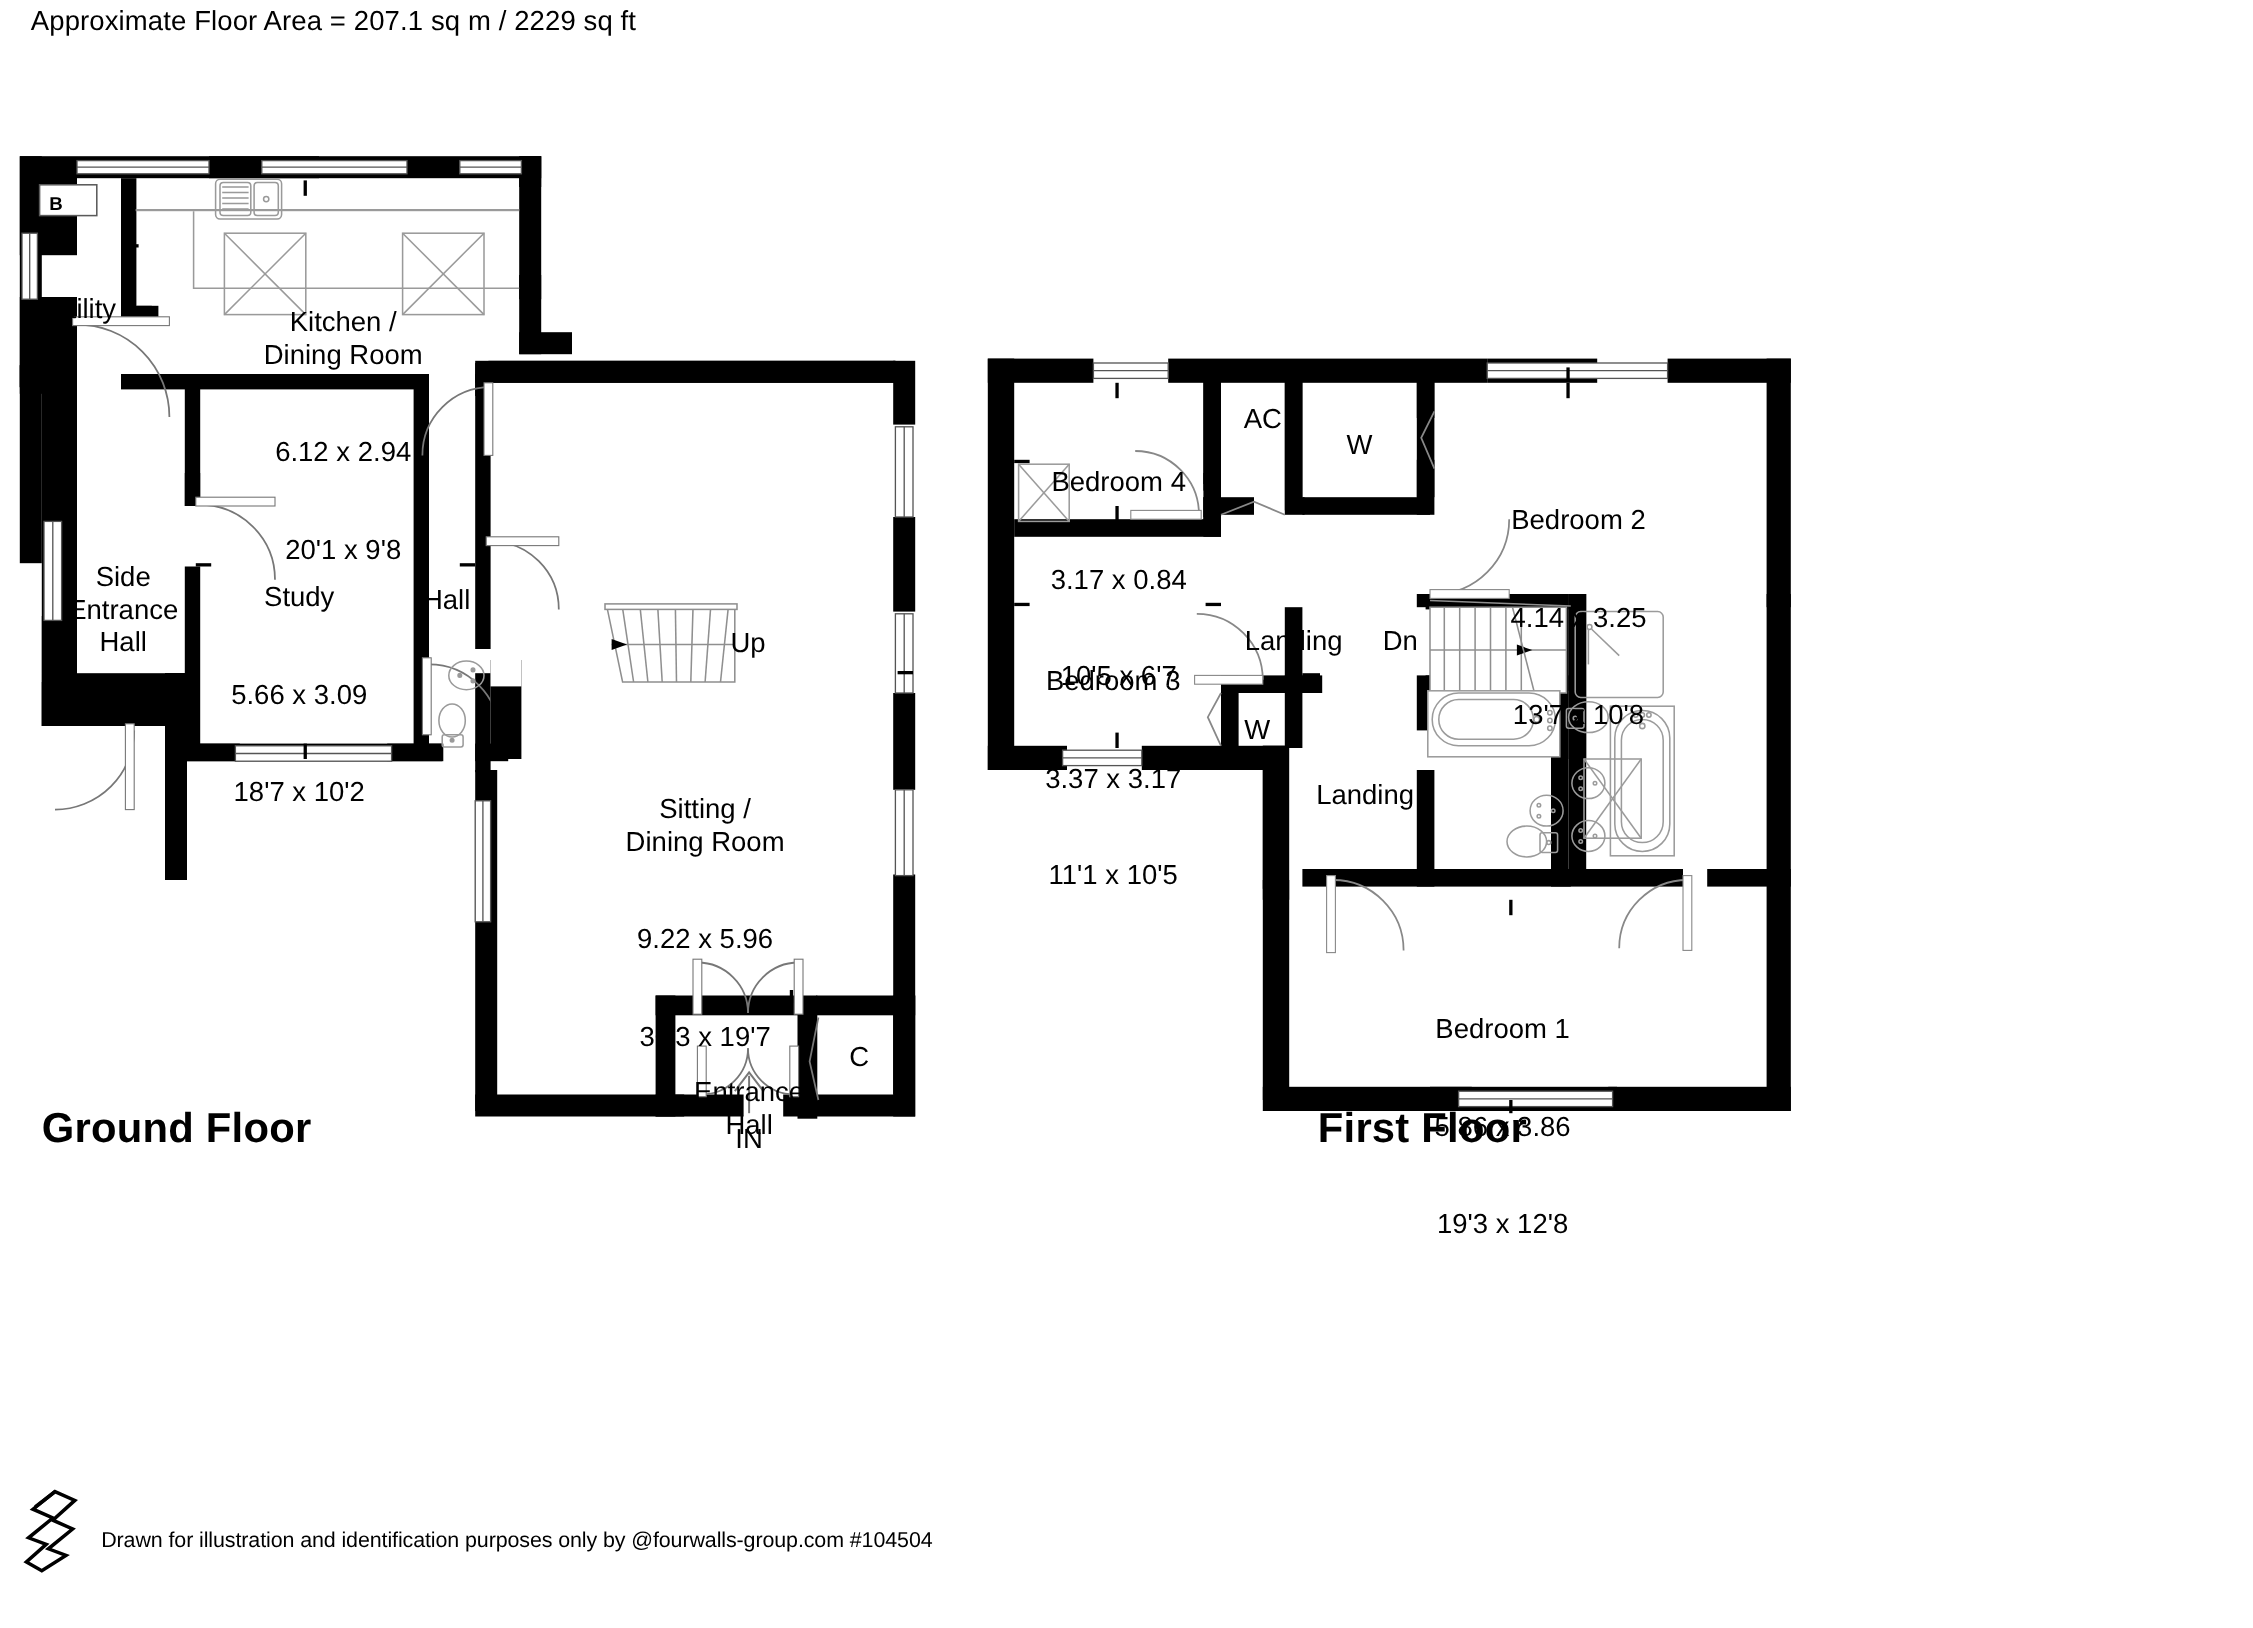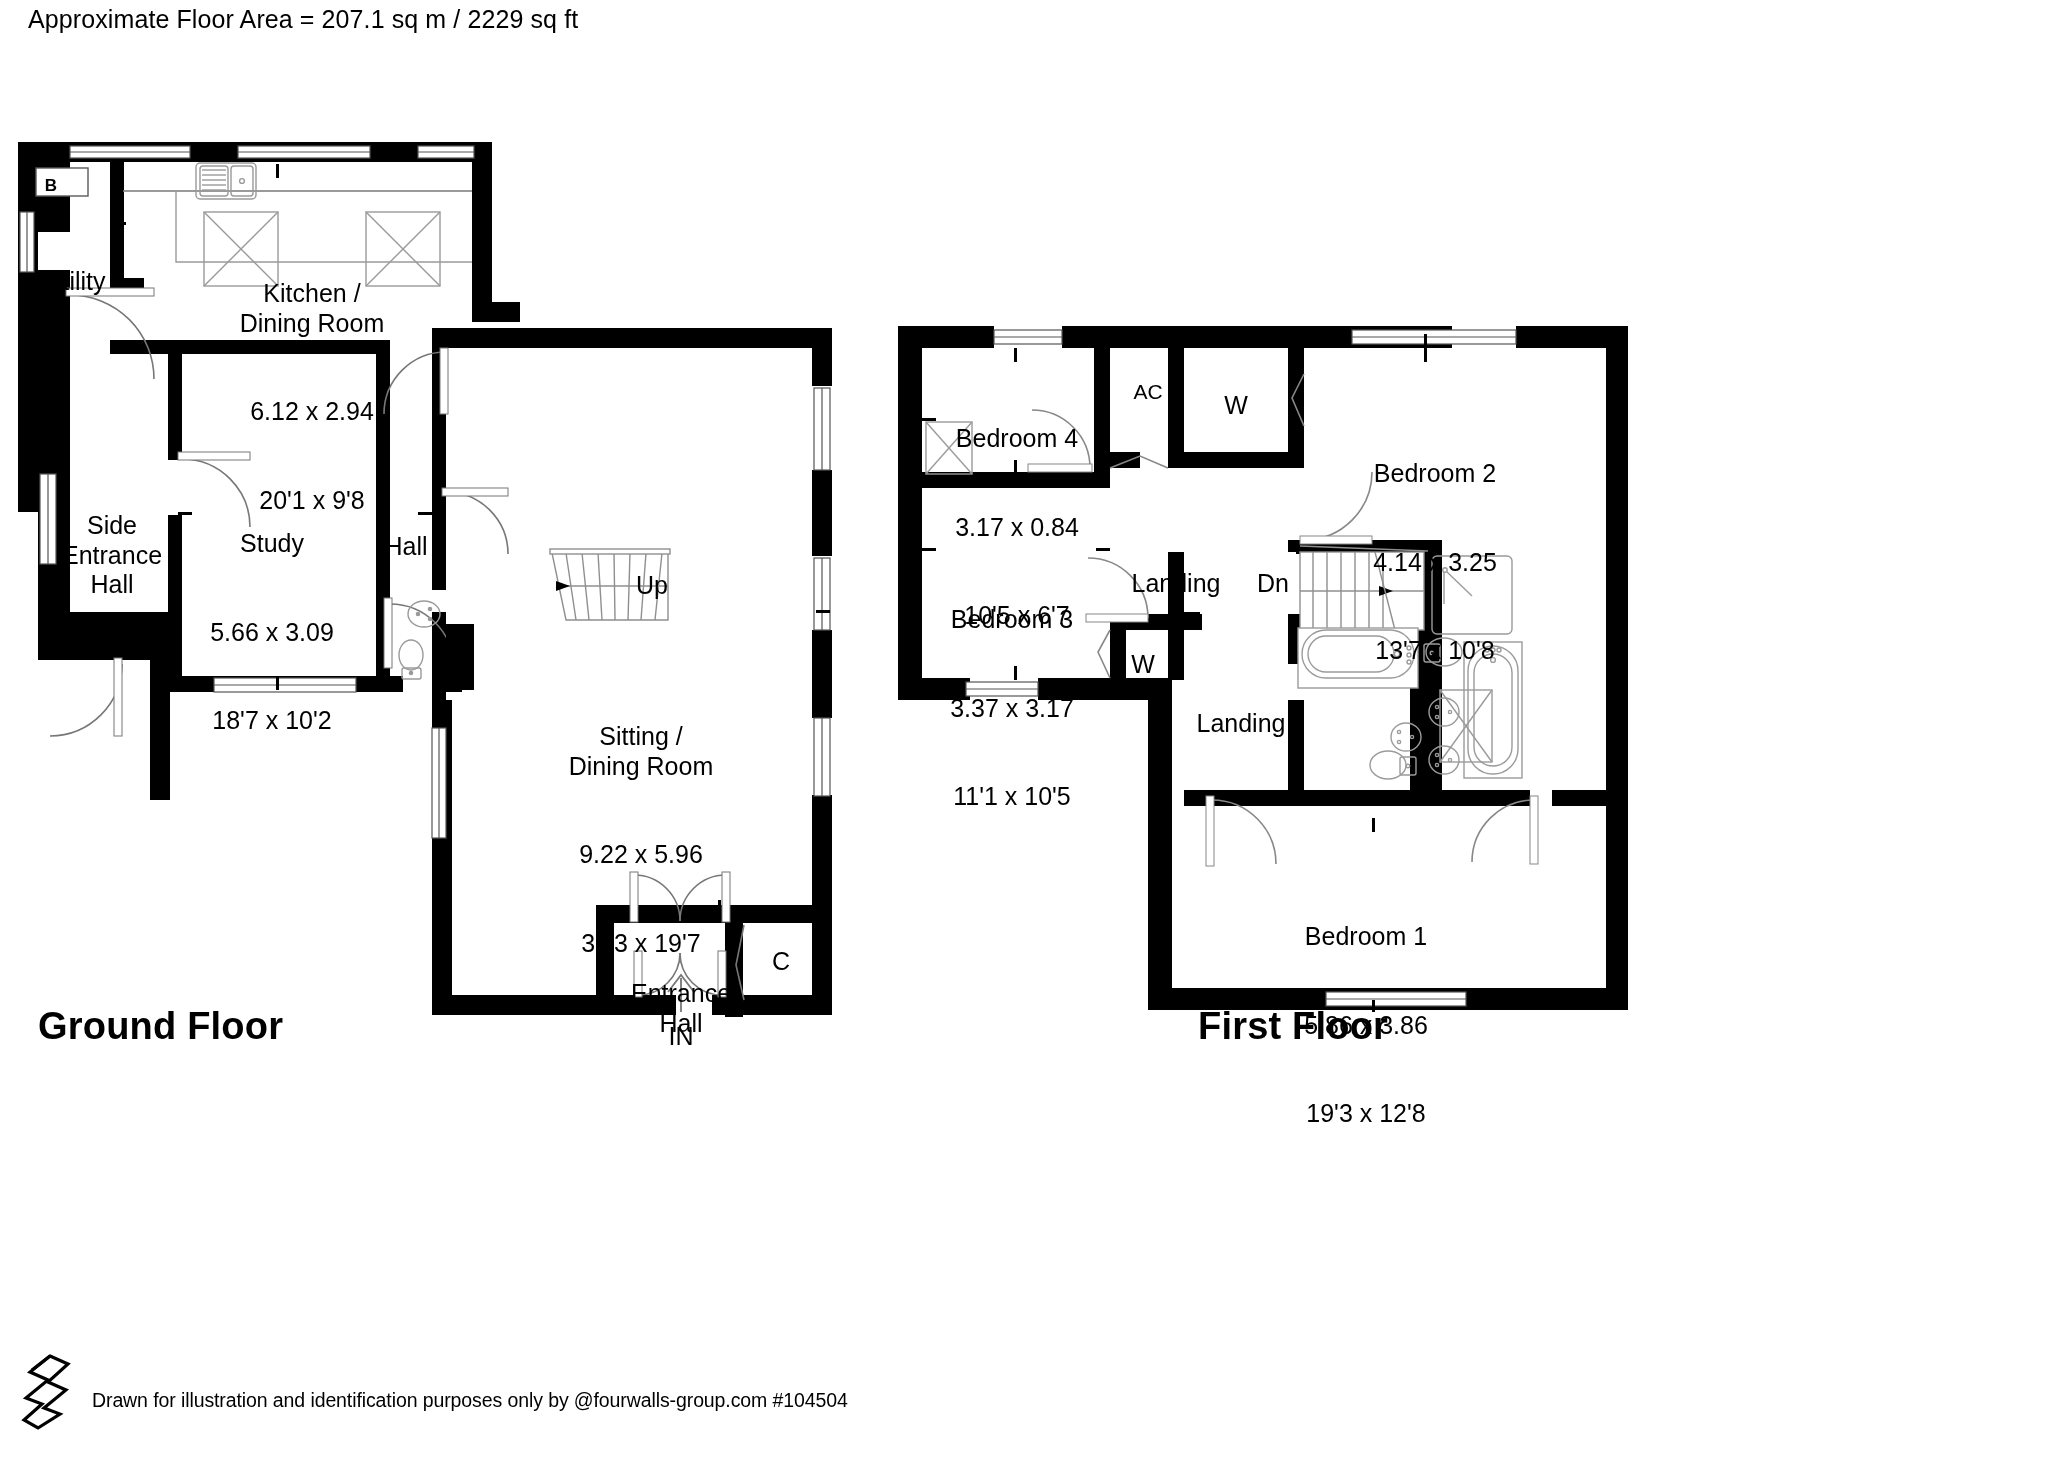--- a/index.html
+++ b/index.html
@@ -572,21 +572,21 @@
     <span class="rl-dim">9.22 x 5.96</span>
     <span class="rl-dim">30'3 x 19'7</span>
   </div>
 
   <div class="txt room-label" style="left:681px; top:920px;">
     <span class="rl-name">Entrance<br>Hall</span>
   </div>
 
   <div class="txt tiny-label" style="left:51px; top:176px;">B</div>
   <div class="txt small-label" style="left:781px; top:947px; font-size:25px;">C</div>
-  <div class="txt small-label" style="left:652px; top:571px; font-size:25px;">Up</div>
+  <div class="txt small-label" style="left:680px; top:571px; font-size:25px;">Up</div>
   <div class="txt small-label" style="left:681px; top:1022px; font-size:25px;">IN</div>
 
   <div class="txt room-label" style="left:1017px; top:365px;">
     <span class="rl-name">Bedroom 4</span>
     <span class="rl-dim">3.17 x 0.84</span>
     <span class="rl-dim">10'5 x 6'7</span>
   </div>
 
   <div class="txt room-label" style="left:1424px; top:400px;margin-left:11px;">
     <span class="rl-name">Bedroom 2</span>
@@ -599,21 +599,21 @@
     <span class="rl-dim">3.37 x 3.17</span>
     <span class="rl-dim">11'1 x 10'5</span>
   </div>
 
   <div class="txt room-label" style="left:1366px; top:863px;">
     <span class="rl-name">Bedroom 1</span>
     <span class="rl-dim">5.86 x 3.86</span>
     <span class="rl-dim">19'3 x 12'8</span>
   </div>
 
-  <div class="txt small-label" style="left:1148px; top:380px; font-size:21px;">AC</div>
+  <div class="txt small-label" style="left:1148px; top:367px; font-size:25px;">AC</div>
   <div class="txt small-label" style="left:1236px; top:391px; font-size:25px;">W</div>
   <div class="txt small-label" style="left:1176px; top:569px; font-size:25px;">Landing</div>
   <div class="txt small-label" style="left:1273px; top:569px; font-size:25px;">Dn</div>
   <div class="txt small-label" style="left:1143px; top:650px; font-size:25px;">W</div>
   <div class="txt small-label" style="left:1241px; top:709px; font-size:25px;">Landing</div>
 
   <div class="txt floor-title" id="ground-floor-title">Ground Floor</div>
   <div class="txt floor-title" id="first-floor-title">First Floor</div>
 
   <svg id="brand-logo" viewBox="0 0 60 78">

